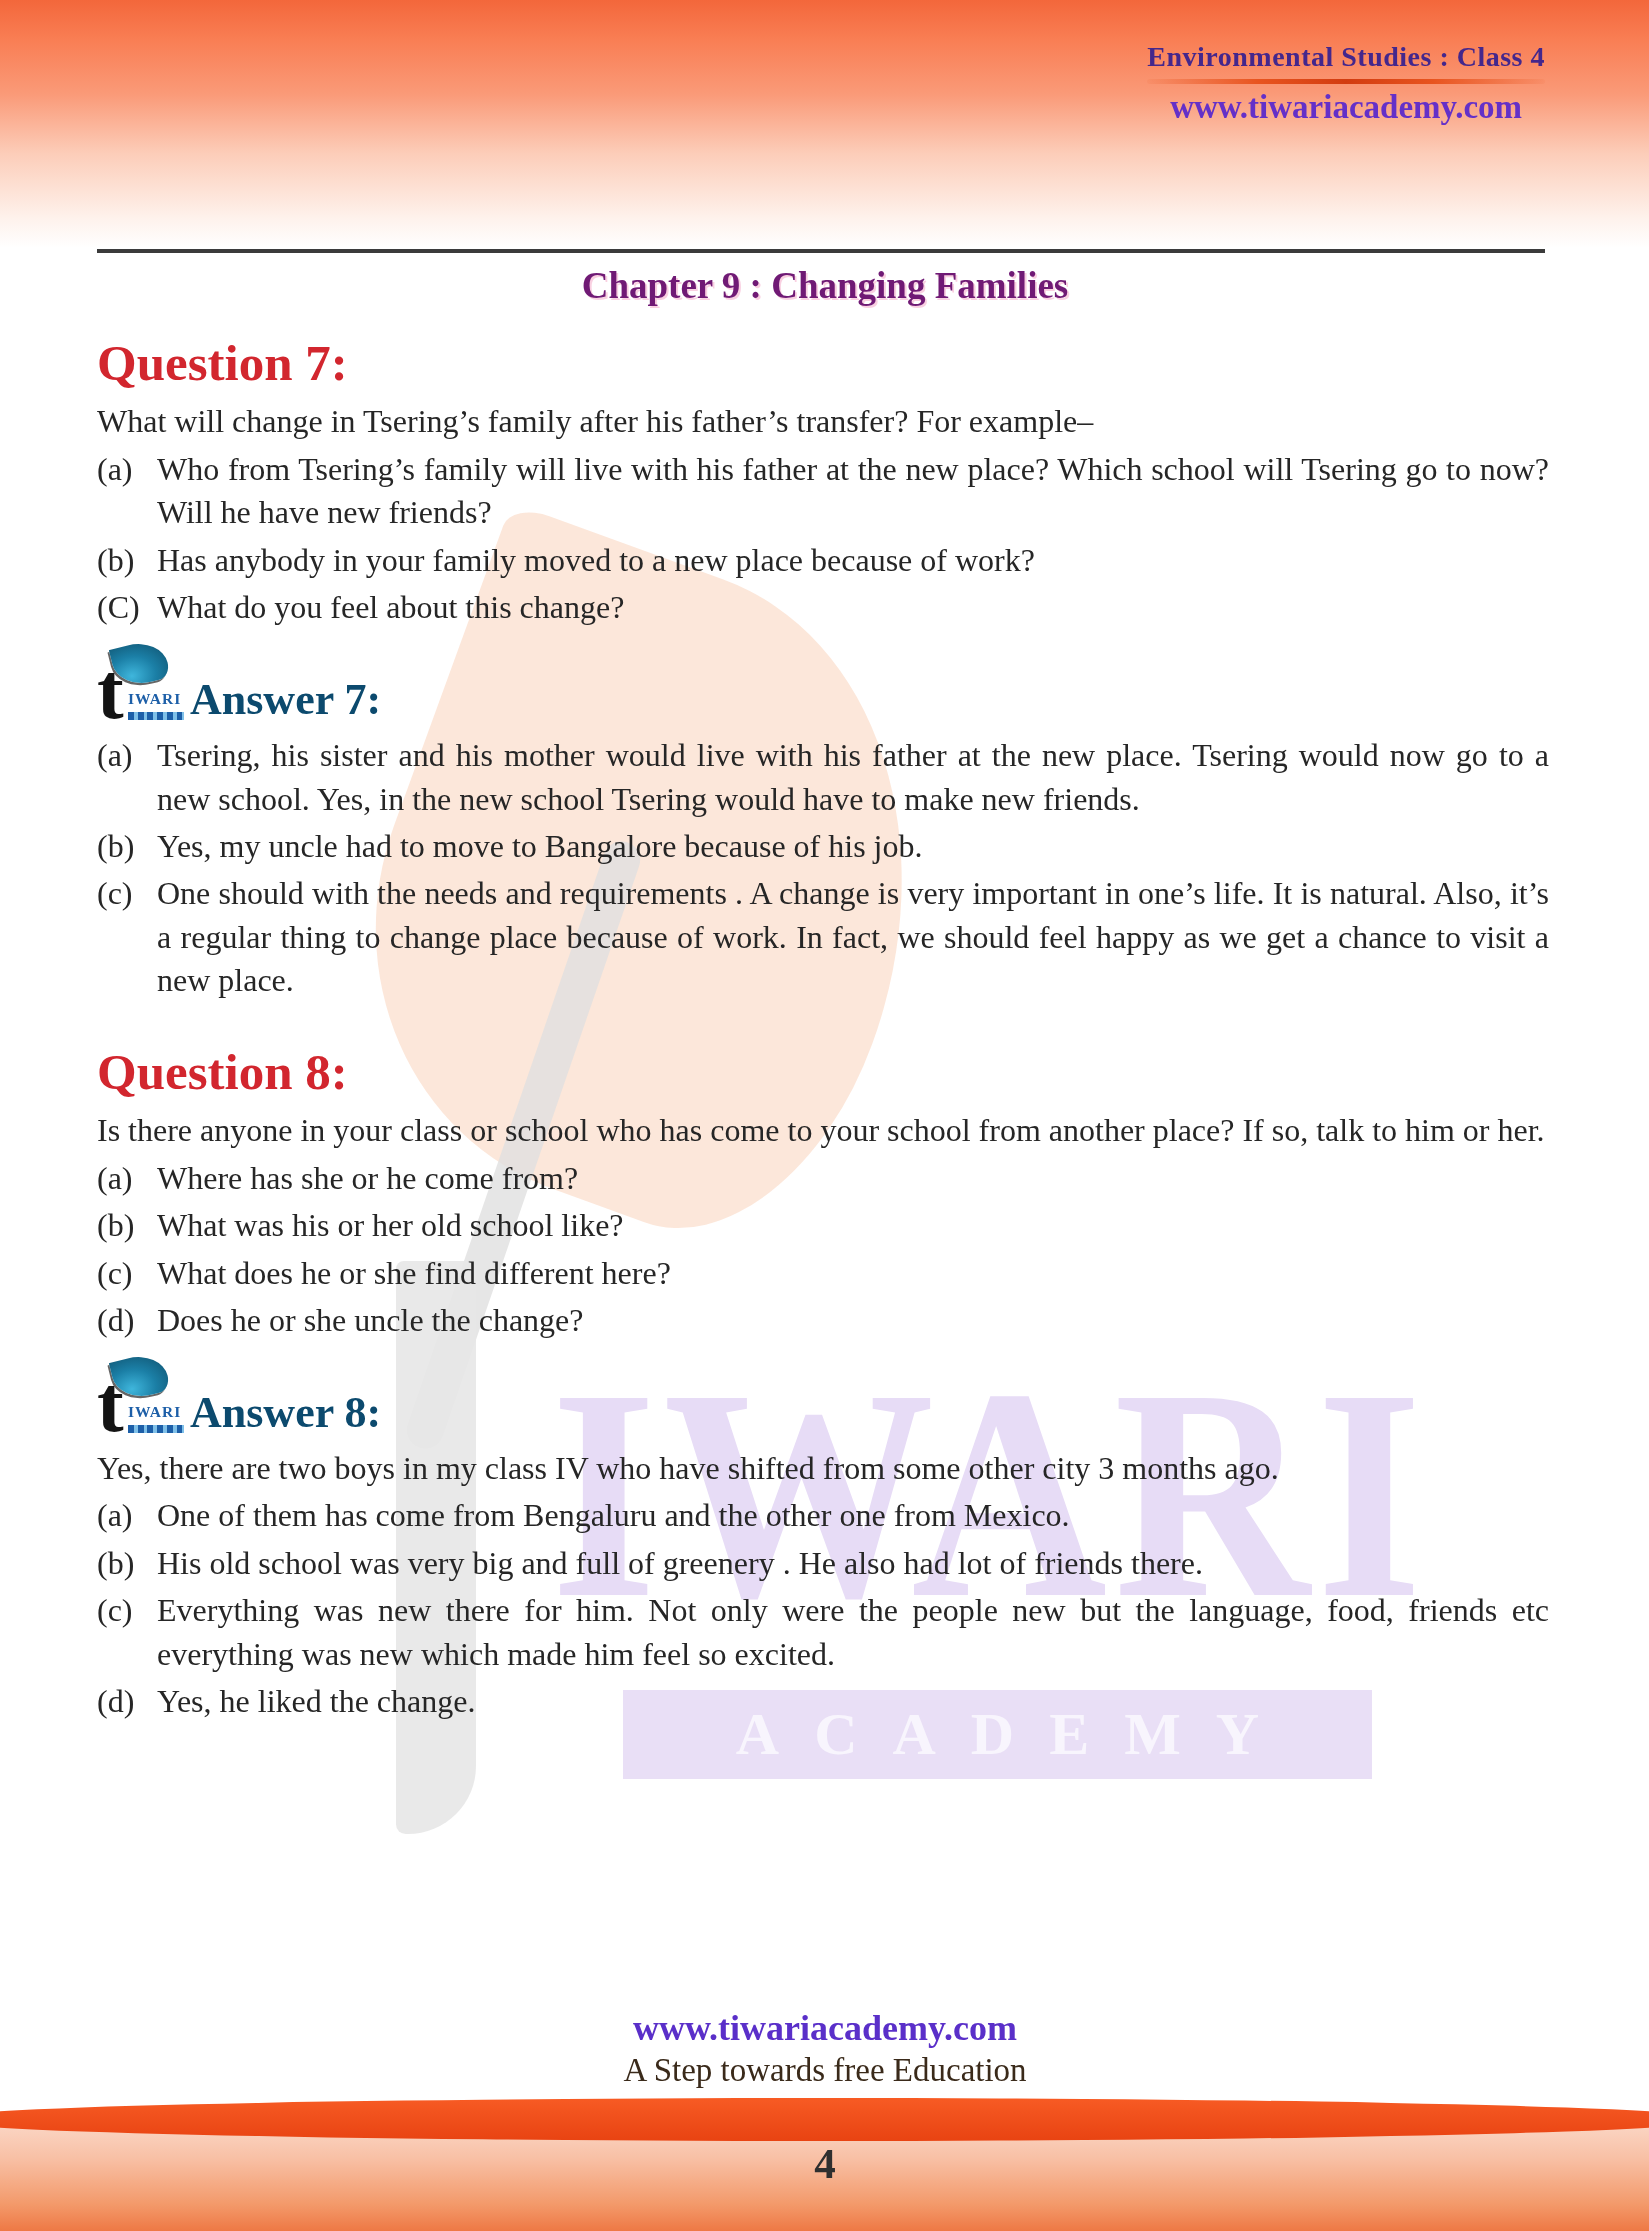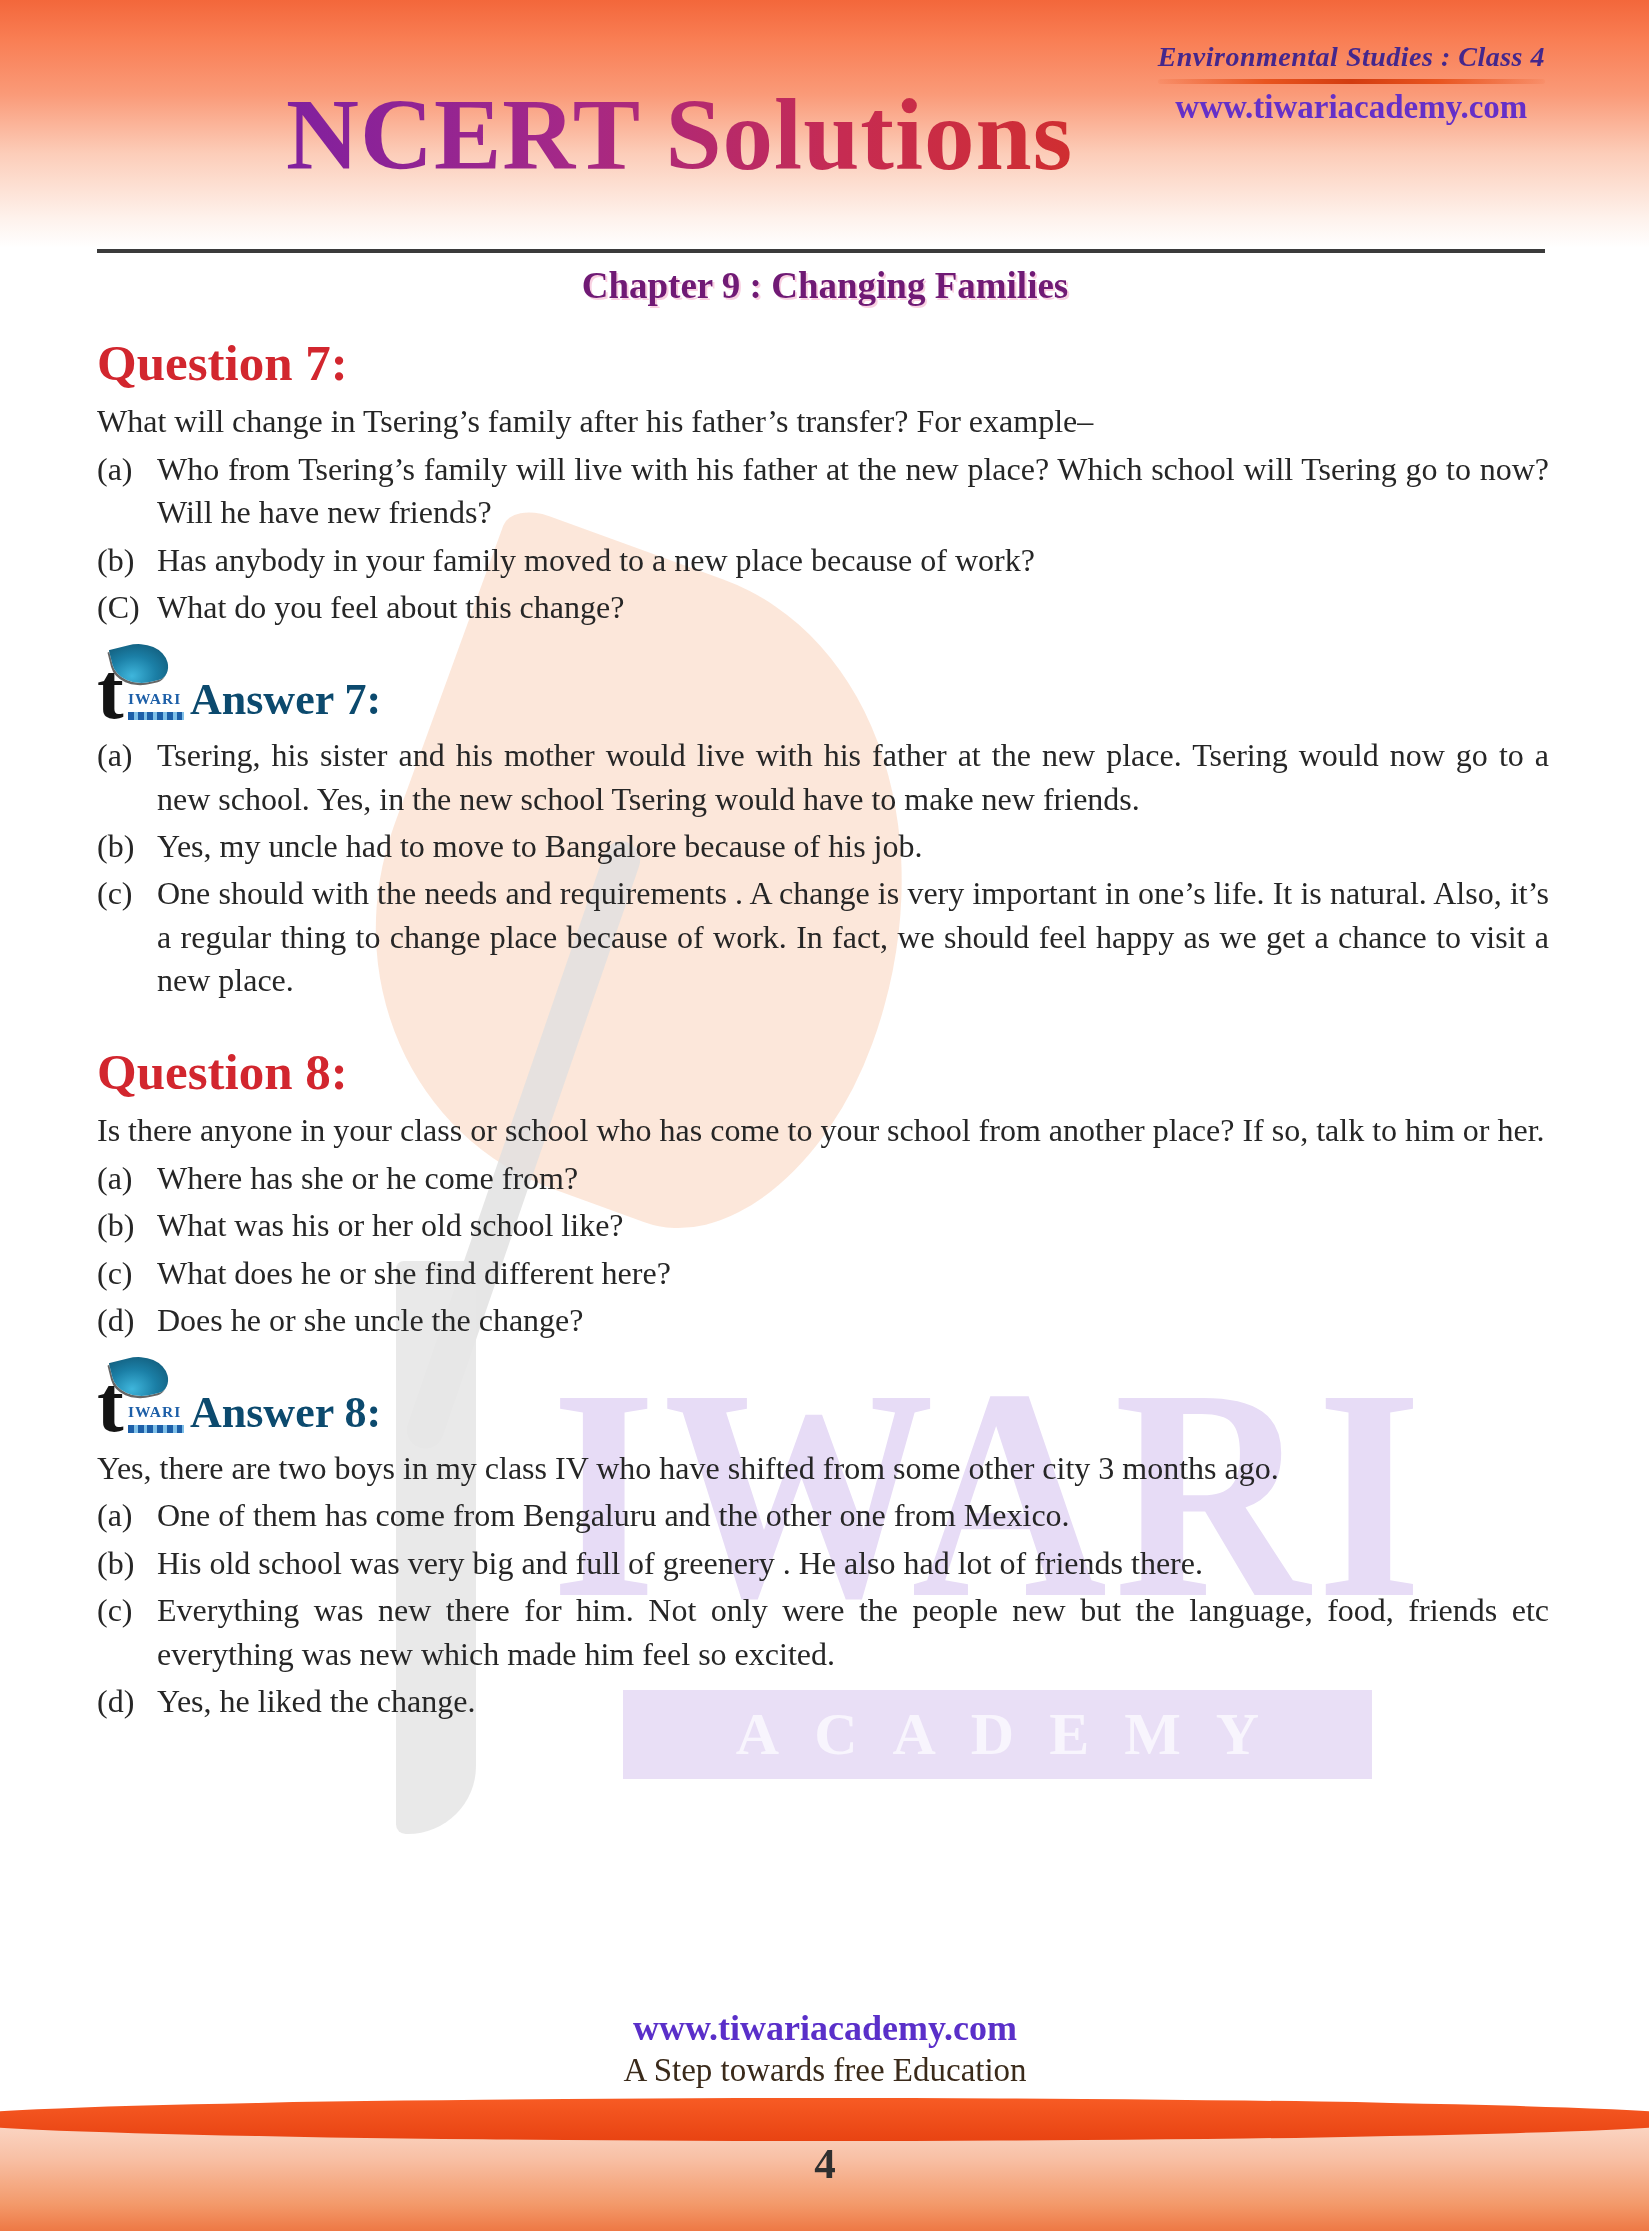--- a/index.html
+++ b/index.html
@@ -5,21 +5,21 @@
   html,body{margin:0;padding:0;background:#888;}
   .page{position:relative;width:1650px;height:2232px;background:#ffffff;overflow:hidden;
         font-family:"Liberation Serif","DejaVu Serif",serif;color:#262626;}
 
   
   .top-grad{position:absolute;left:0;top:0;width:100%;height:248px;
     background:linear-gradient(180deg,#F3673B 0%,#F97E54 16%,#FA9A78 38%,#FCCDB9 62%,#FEF2EC 88%,#ffffff 100%);}
 
   
   .header{position:absolute;top:41px;right:105px;text-align:center;z-index:3;}
-  .header .subject{font-size:28px;font-weight:bold;color:#44278C;letter-spacing:0.5px;font-style:italic;}
+  .header .subject{font-size:28px;font-weight:bold;color:#44278C;letter-spacing:0.5px;}
   .header .hrule{height:4.9px;margin:5.8px 0 4.9px;border-radius:2.9px;
     background:linear-gradient(90deg,rgba(232,84,31,.08),#E8541F 28%,#D23C10 50%,#E8541F 72%,rgba(232,84,31,.08));}
   .header .hurl{font-size:33px;font-weight:bold;color:#6430C8;}
 
   
   .main-title{position:absolute;top:82px;left:0;width:1359px;text-align:center;z-index:3;
     font-size:101px;font-weight:bold;letter-spacing:1px;line-height:1.05;
     background:linear-gradient(90deg,#7B1FA2 18%,#A52887 42%,#C62B52 62%,#D02E2E 80%);
     -webkit-background-clip:text;background-clip:text;color:transparent;}
   .title-rule{position:absolute;top:249px;left:97px;width:1448px;height:3.9px;background:#3B3B3B;z-index:3;}
@@ -90,21 +90,20 @@
   <div class="wm wm-stem2"></div>
   <div class="wm wm-iwari">IWARI</div>
   <div class="wm wm-academy">ACADEMY</div>
 
   <div class="header">
     <div class="subject">Environmental Studies : Class 4</div>
     <div class="hrule"></div>
     <div class="hurl">www.tiwariacademy.com</div>
   </div>
 
-  <div class="main-title">NCERT Solutions</div>
   <div class="title-rule"></div>
   <div class="chapter">Chapter 9 : Changing Families</div>
 
   <div class="content">
 
     <div class="sec">
       <div class="qhead">Question 7:</div>
       <div class="intro">What will change in Tsering’s family after his father’s transfer? For example–</div>
       <div class="item">
         <span class="marker">(a)</span>

